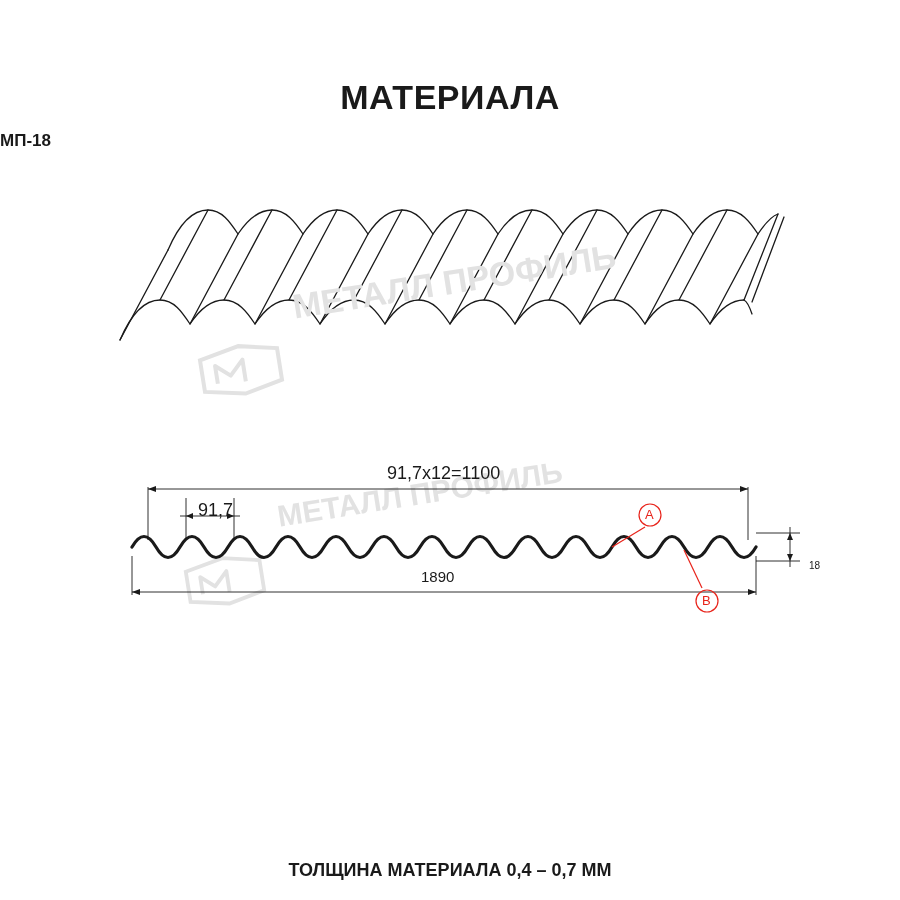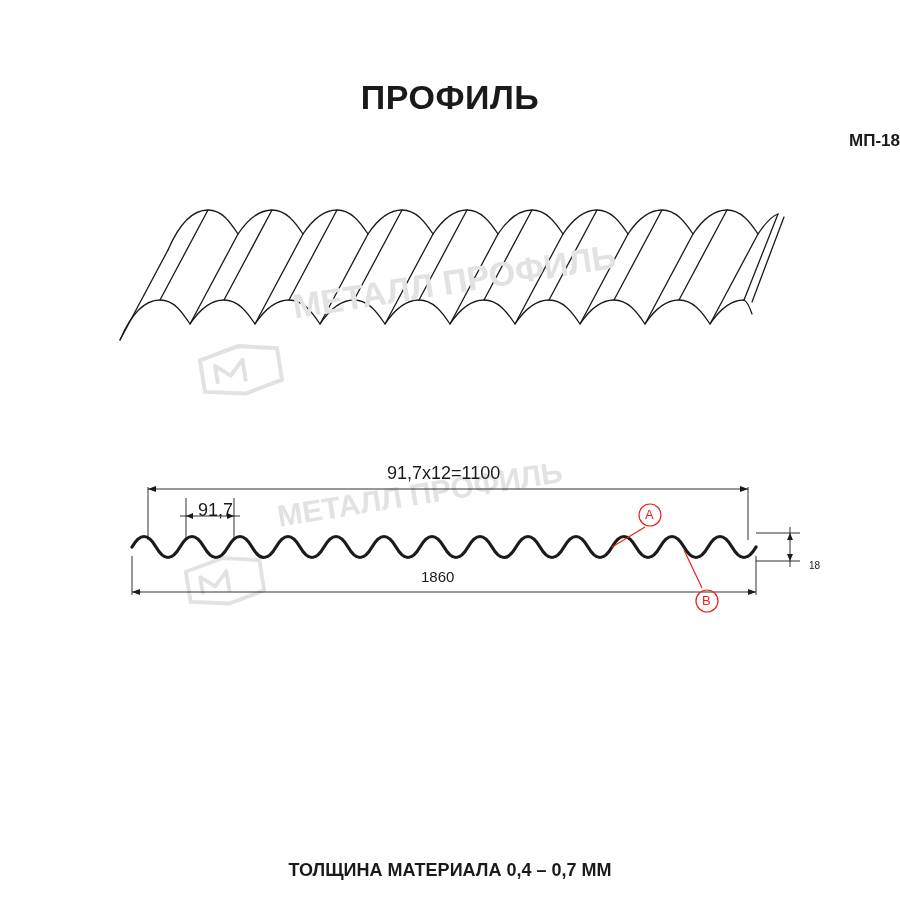--- a/index.html
+++ b/index.html
@@ -29,21 +29,21 @@
     font-size: 34px;
     font-weight: bold;
     letter-spacing: 0.5px;
     color: #1a1a1a;
   }
   .subtitle {
     position: absolute;
     top: 131px;
     left: 0;
     width: 900px;
-    text-align: right;
+    text-align: left;
     font-size: 17px;
     font-weight: bold;
     color: #1a1a1a;
   }
   .footer-note {
     position: absolute;
     top: 820px;
     left: 0;
     width: 900px;
     text-align: center;
@@ -94,21 +94,21 @@
     font-size: 13px;
     color: #e8231a;
     font-weight: normal;
   }
 </style>
 </head>
 <body>
 
 <div class="page">
 
-  <div class="title">ПРОФИЛЬ</div>
+  <div class="title">МАТЕРИАЛА</div>
   <div class="subtitle">МП-18</div>
 
   <svg class="svg-layer" width="900" height="900" viewBox="0 0 900 900">
     <g fill="none" stroke="#1a1a1a" stroke-width="1.3" stroke-linejoin="round" stroke-linecap="round">
 
       <path d="M120,340
                C132,312 146,300 160,300
                C174,300 182,312 190,324
                C198,312 210,300 224,300
                C238,300 247,312 255,324
@@ -261,21 +261,21 @@
         <path d="M645,527 L612,547"></path>
         <circle cx="650" cy="515" r="11" fill="none"></circle>
         <path d="M702,588 L684,550"></path>
         <circle cx="707" cy="601" r="11" fill="none"></circle>
       </g>
     </g>
   </svg>
 
   <div class="dim-text" style="left:198px; top:500px;text-align:center;">91,7</div>
   <div class="dim-text" style="left:387px; top:463px;">91,7х12=1100</div>
-  <div class="dim-text" style="left:421px; top:568px; font-size:15px;">1860</div>
+  <div class="dim-text" style="left:421px; top:568px; font-size:15px;">1890</div>
   <div class="dim-text" style="left:809px; top:560px; font-size:10px;">18</div>
 
   <div class="callout-label" style="left:645px; top:507px;">A</div>
   <div class="callout-label" style="left:702px; top:593px;">B</div>
 
   <div class="footer-note">ТОЛЩИНА МАТЕРИАЛА 0,4 – 0,7 ММ</div>
 
 </div>
 
 </body></html>

